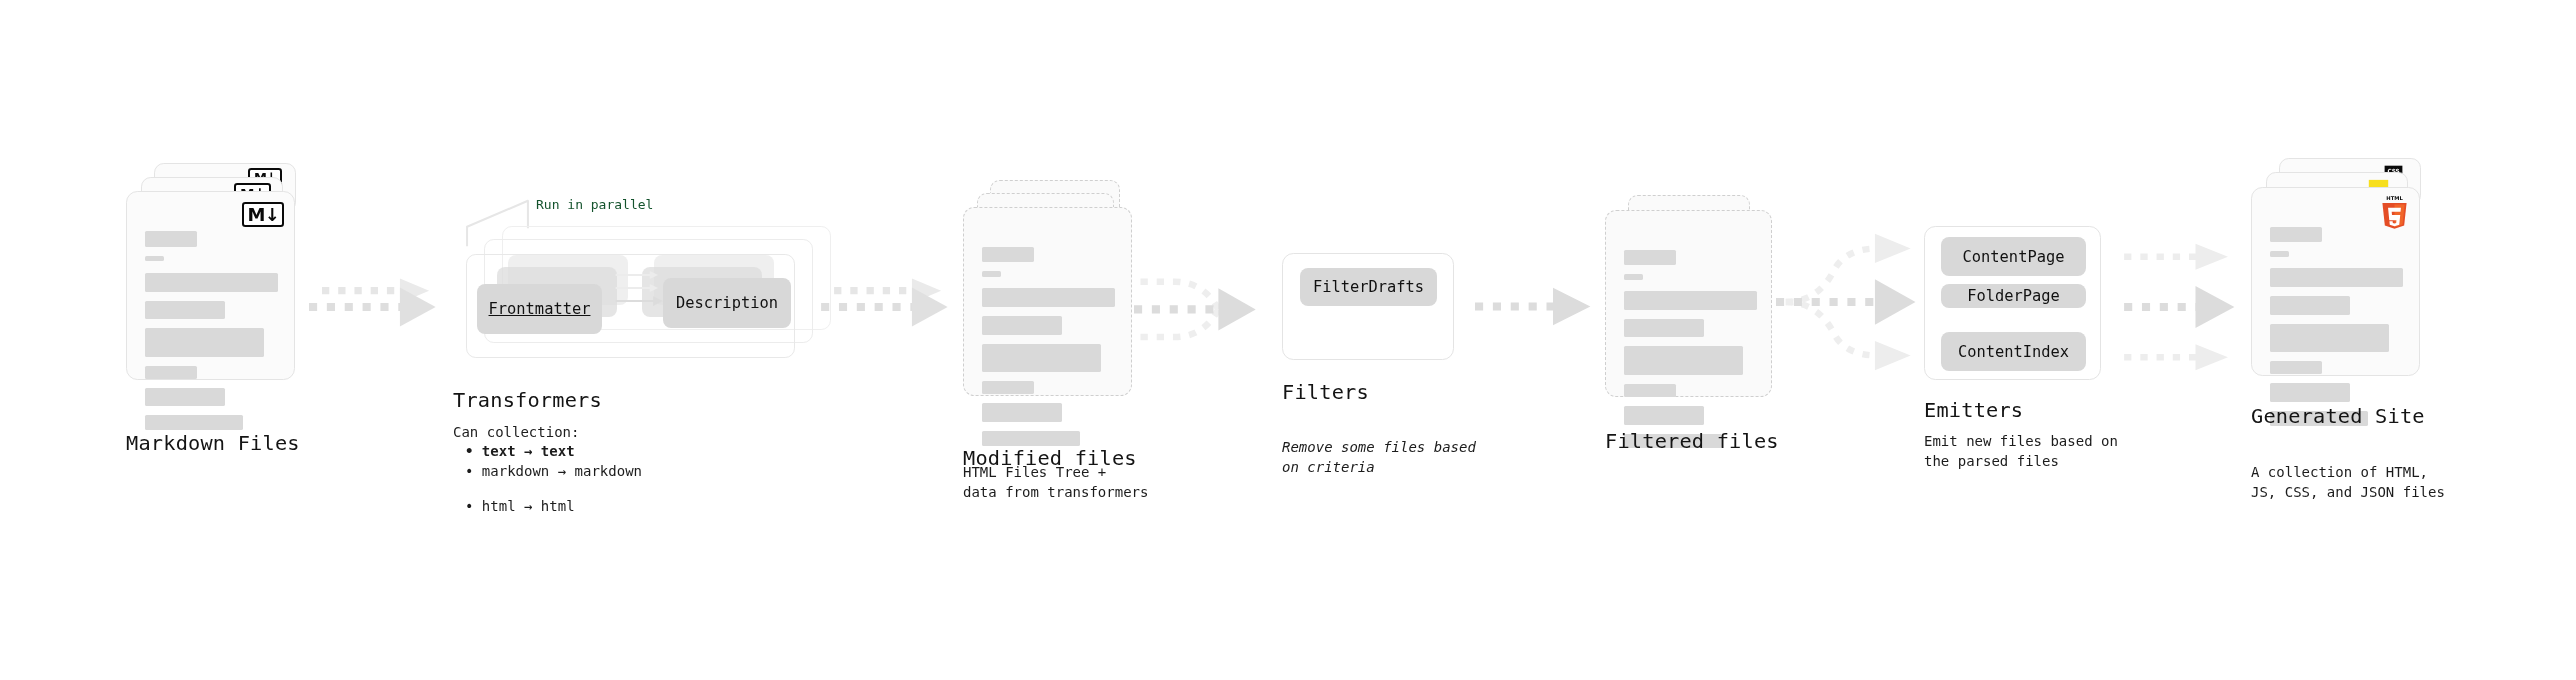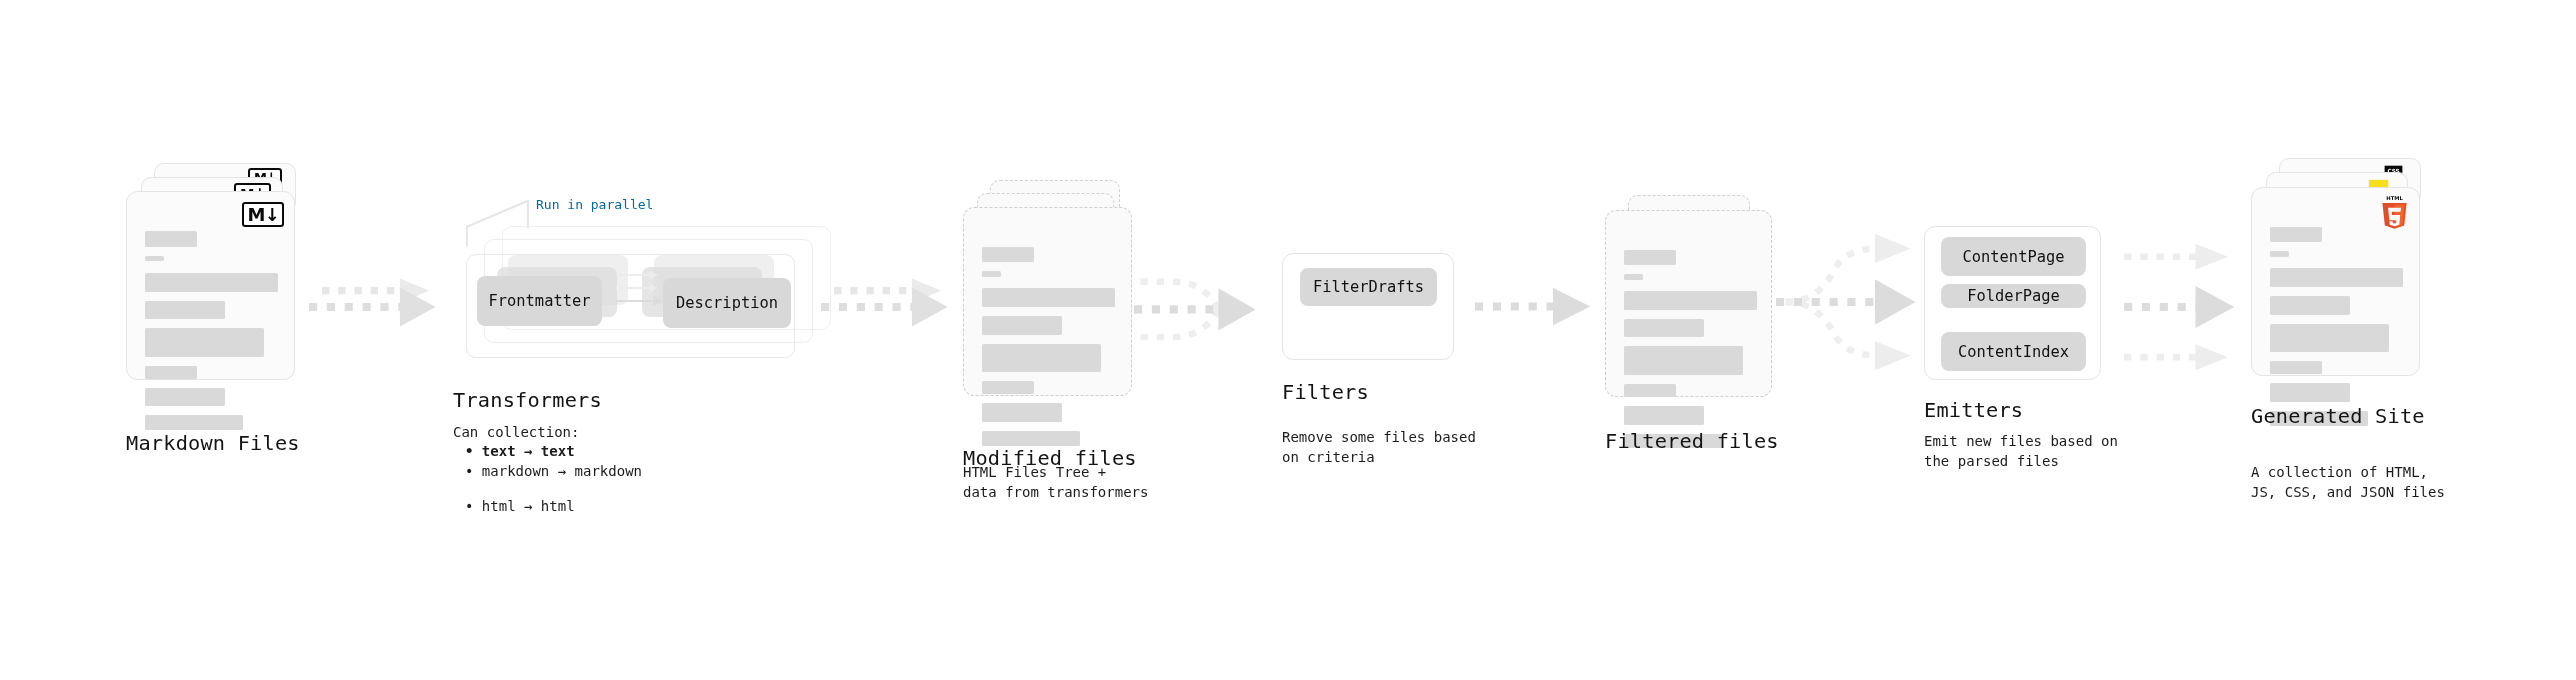--- a/index.html
+++ b/index.html
@@ -108,21 +108,21 @@
   }
   .group-box.g1 { border-color: #efefef; }
   .group-box.g2 { border-color: #ececec; }
 
   .bullet-list { margin: 0; padding: 0; list-style: none; }
 
   .parallel-note {
     position: absolute;
     font-family: "DejaVu Sans Mono", "Liberation Mono", monospace;
     font-size: 13px;
-    color: #0369a1;
+    color: #14532d;
     white-space: nowrap;
   }
   svg { display: block; overflow: visible; }
 </style>
 </head>
 <body>
 
 <div id="stage">
 
   <div class="doc-stack abs" style="left:126px; top:163px;">
@@ -180,21 +180,21 @@
       <polygon points="44,1 54,6 44,11" fill="#ececec" stroke="none"></polygon>
       <line x1="2" y1="22" x2="46" y2="22"></line>
       <polygon points="44,17 54,22 44,27" fill="#ececec" stroke="none"></polygon>
     </g>
     <g stroke="#dcdcdc" stroke-width="2.5" fill="none">
       <line x1="2" y1="38" x2="50" y2="38"></line>
       <polygon points="48,32 60,38 48,44" fill="#dcdcdc" stroke="none"></polygon>
     </g>
   </svg>
 
-  <div class="pill" style="left:477px; top:276px; width:125px; height:50px;">
+  <div class="pill" style="left:477px; top:284px; width:125px; height:50px;text-decoration:underline;">
     <span>Frontmatter</span>
   </div>
   <div class="pill" style="left:663px; top:278px; width:128px; height:50px;">
     <span>Description</span>
   </div>
 
   <div class="title" style="left:453px; top:388px;">Transformers</div>
   <div class="caption" style="left:453px; top:423px;">Can collection:</div>
   <ul class="bullet-list abs" style="left:465px; top:442px;">
     <li class="caption" style="position:relative; left:0; top:0;font-weight:bold;">• text → text</li>
@@ -242,21 +242,21 @@
       <line x1="0" y1="58" x2="116" y2="58"></line>
     </g>
     <polygon points="104,32 150,58 104,84" fill="#dcdcdc"></polygon>
   </svg>
 
   <div class="group-box" style="left:1282px; top:253px; width:172px; height:107px; border-radius:11.4px; border-color:#e4e4e4;"></div>
   <div class="pill" style="left:1300px; top:268px; width:137px; height:38px;">
     <span>FilterDrafts</span>
   </div>
   <div class="title" style="left:1282px; top:380px;">Filters</div>
-  <div class="caption" style="left:1282px; top:428px;">Remove some files based
+  <div class="caption" style="left:1282px; top:438px;font-style:italic;">Remove some files based
 on criteria</div>
 
   <svg class="abs" style="left:1475px; top:286px;" width="130" height="41" viewBox="0 0 160 50">
     <g stroke="#dcdcdc" stroke-width="10" stroke-dasharray="10 12" fill="none">
       <line x1="0" y1="25" x2="104" y2="25"></line>
     </g>
     <polygon points="96,2 142,25 96,48" fill="#dcdcdc"></polygon>
   </svg>
 
   <div class="doc-stack abs" style="left:1605px; top:195px;">

